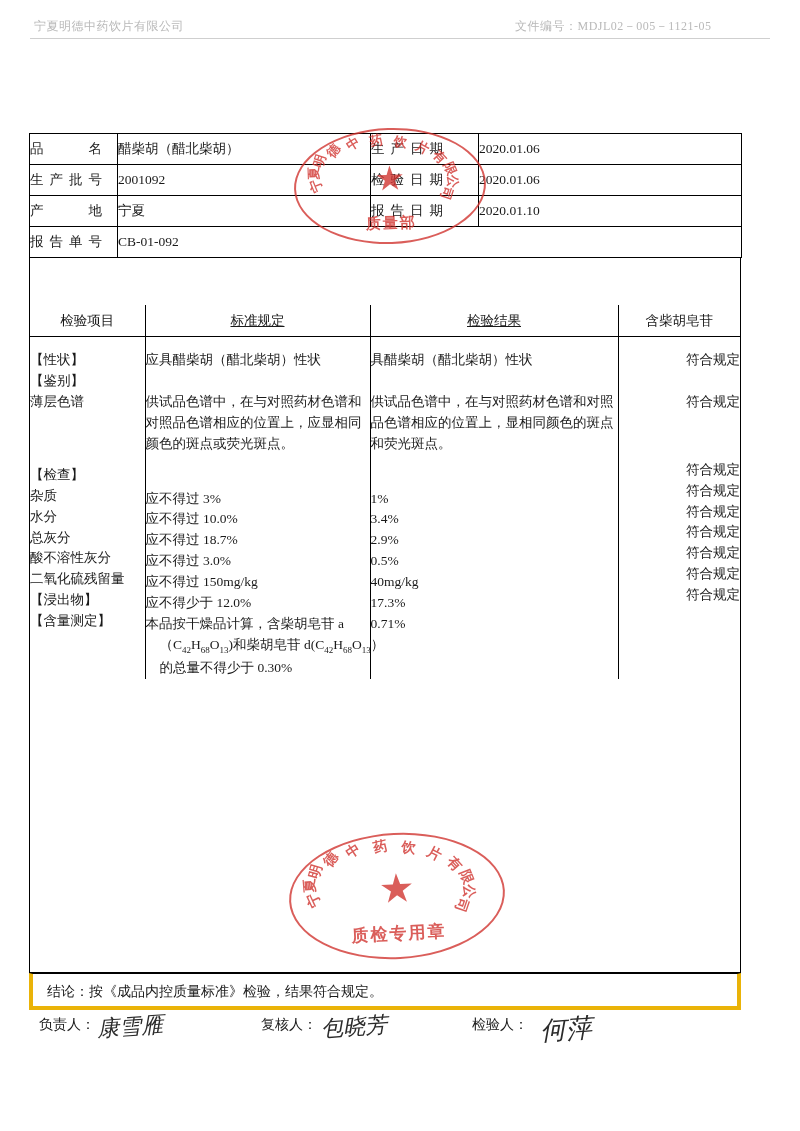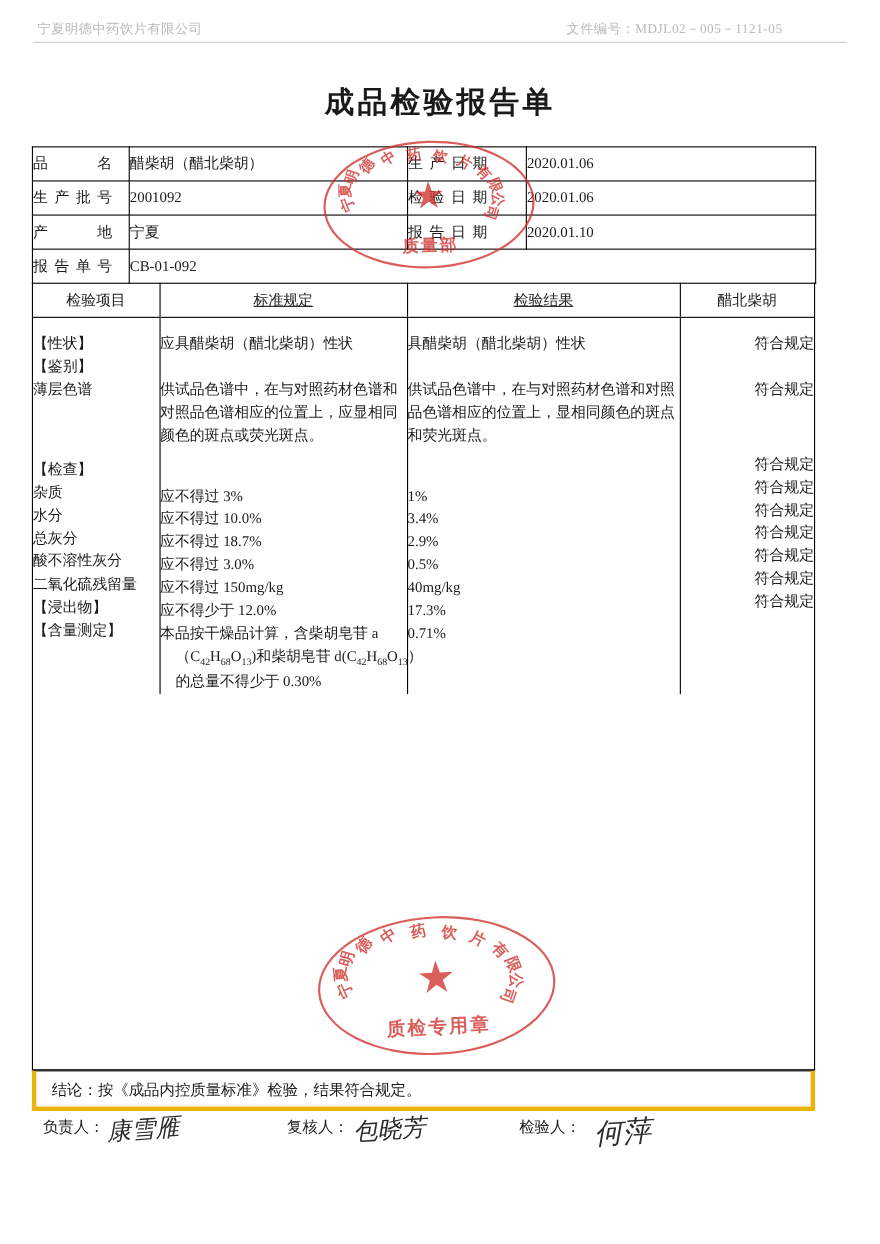--- a/index.html
+++ b/index.html
@@ -111,20 +111,21 @@
     width: 712px;
     height: 716px;
     border: 1px solid #000;
     border-top: none;
     box-sizing: border-box;
   }
   .items-table {
     width: 100%;
     border-collapse: collapse;
     table-layout: fixed;
+    margin-top: 48px;
   }
   .items-table td, .items-table th {
     font-size: 13.5px;
     font-weight: normal;
     vertical-align: top;
     padding: 0;
   }
   .col-sep {
     border-left: 1px solid #000;
   }
@@ -257,21 +258,20 @@
 <body>
 
 <div class="page">
 
   <div class="faded-header">
     <div class="fh-left">宁夏明德中药饮片有限公司</div>
     <div class="fh-right">文件编号：MDJL02－005－1121-05</div>
   </div>
   <div class="hairline"></div>
 
-  <div class="doc-title">成品检验报告单</div>
 
   <table class="main-table">
     <colgroup>
       <col style="width:88px">
       <col style="width:253px">
       <col style="width:108px">
       <col style="width:263px">
     </colgroup>
     <tbody>
       <tr class="row-h">
@@ -305,21 +305,21 @@
         <col style="width:115px">
         <col style="width:225px">
         <col style="width:248px">
         <col style="width:122px">
       </colgroup>
       <tbody>
         <tr class="hdr-row">
           <td><span>检验项目</span></td>
           <td class="col-sep"><span class="hdr-underline">标准规定</span></td>
           <td class="col-sep"><span class="hdr-underline">检验结果</span></td>
-          <td class="col-sep"><span>醋北柴胡</span></td>
+          <td class="col-sep"><span>含柴胡皂苷</span></td>
         </tr>
         <tr>
 
           <td class="body-cell">
             <div class="blank"></div>
             <div>【性状】</div>
             <div>【鉴别】</div>
             <div>薄层色谱</div>
             <div class="blank"></div>
             <div class="blank"></div>

